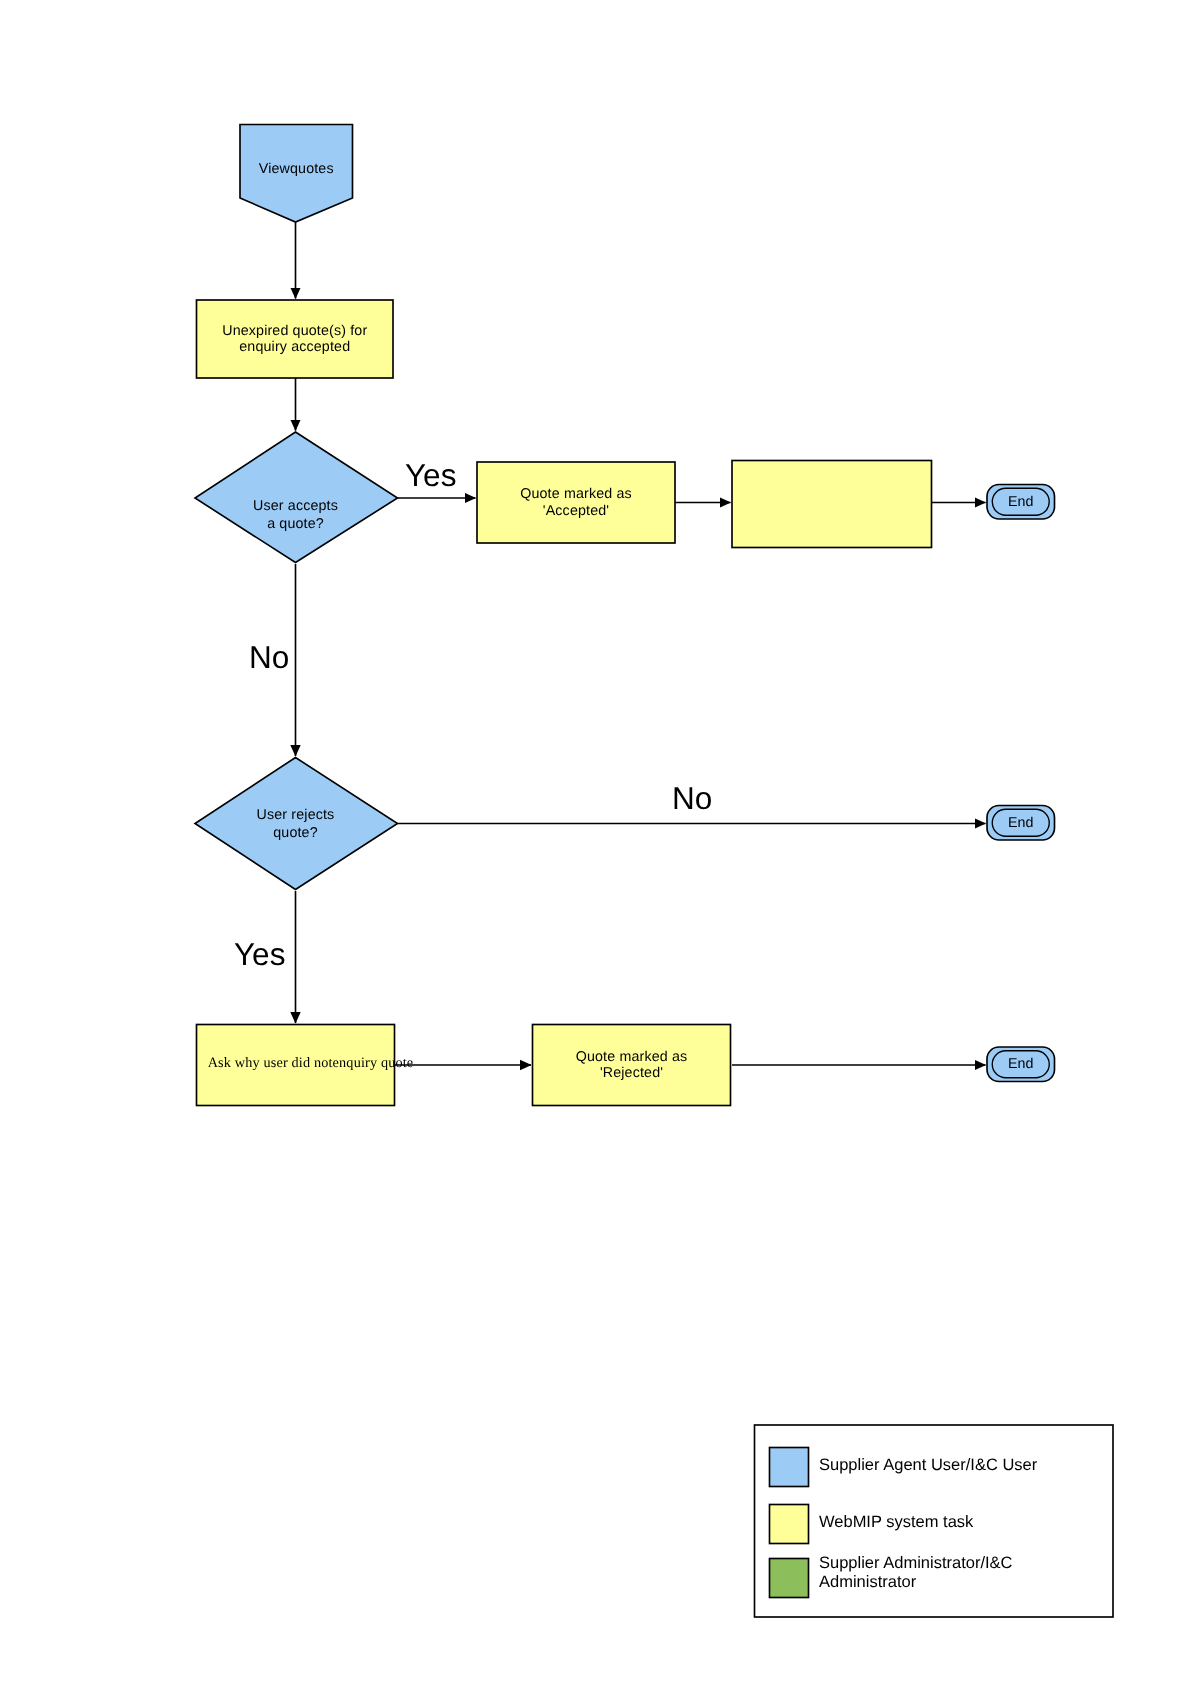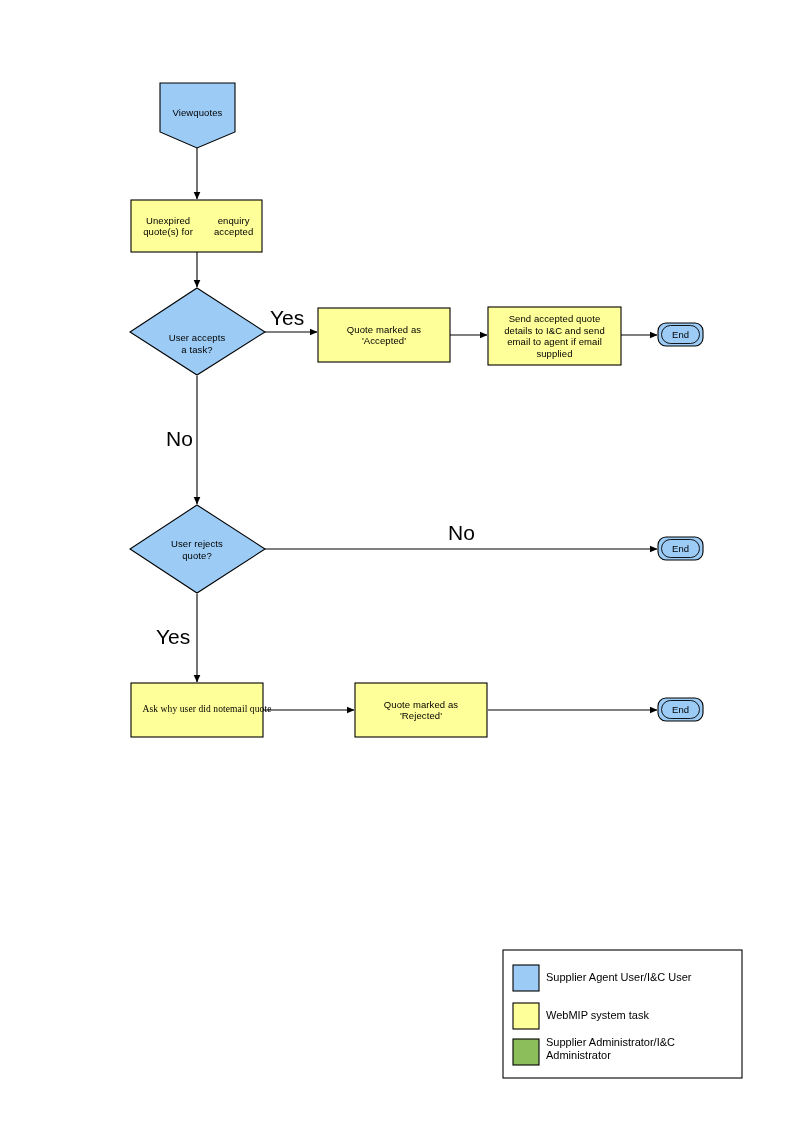--- a/index.html
+++ b/index.html
@@ -128,50 +128,44 @@
     </g>
 
     <rect x="503" y="950" width="239" height="128" fill="#FFFFFF" stroke="#000000" stroke-width="1.1"></rect>
     <rect x="513" y="965" width="26" height="26" fill="#9CCBF5" stroke="#000000" stroke-width="1.1"></rect>
     <rect x="513" y="1003" width="26" height="26" fill="#FFFF99" stroke="#000000" stroke-width="1.1"></rect>
     <rect x="513" y="1039" width="26" height="26" fill="#8CBF5C" stroke="#000000" stroke-width="1.1"></rect>
   </svg>
 
   <div class="node-label" style="left:160px; top:90px; width:75px; height:45px;text-align:center;">Viewquotes</div>
 
-  <div class="node-label" style="left:131px; top:200px; width:131px; height:52px; flex-direction:row;">
+  <div class="node-label" style="left:131px; top:200px; width:131px; height:52px; flex-direction:column;">
     <span>Unexpired quote(s) for</span>
     <span>enquiry accepted</span>
   </div>
 
   <div class="node-label" style="left:142px; top:310px; width:110px; height:45px; flex-direction:column;justify-content:flex-end;">
     <span>User accepts</span>
-    <span>a task?</span>
+    <span>a quote?</span>
   </div>
 
   <div class="node-label" style="left:318px; top:308px; width:132px; height:54px; flex-direction:column;">
     <span>Quote  marked as</span>
     <span>'Accepted'</span>
   </div>
 
-  <div class="node-label" style="left:488px; top:307px; width:133px; height:58px; flex-direction:column;">
-    <span>Send accepted quote</span>
-    <span>details to I&amp;C and send</span>
-    <span>email to agent if email</span>
-    <span>supplied</span>
-  </div>
 
   <div class="node-label" style="left:142px; top:527px; width:110px; height:45px; flex-direction:column;">
     <span>User rejects</span>
     <span>quote?</span>
   </div>
 
   <div class="node-label" style="left:131px; top:683px; width:152px; height:54px; flex-direction:row;font-family:Liberation Serif, serif;">
     <span>Ask why user did not</span>
-    <span>email quote</span>
+    <span>enquiry quote</span>
   </div>
 
   <div class="node-label" style="left:355px; top:683px; width:132px; height:54px; flex-direction:column;">
     <span>Quote  marked as</span>
     <span>'Rejected'</span>
   </div>
 
   <div class="end-label" style="left:658px; top:323px; width:45px; height:23px;">End</div>
   <div class="end-label" style="left:658px; top:537px; width:45px; height:23px;">End</div>
   <div class="end-label" style="left:658px; top:698px; width:45px; height:23px;">End</div>

